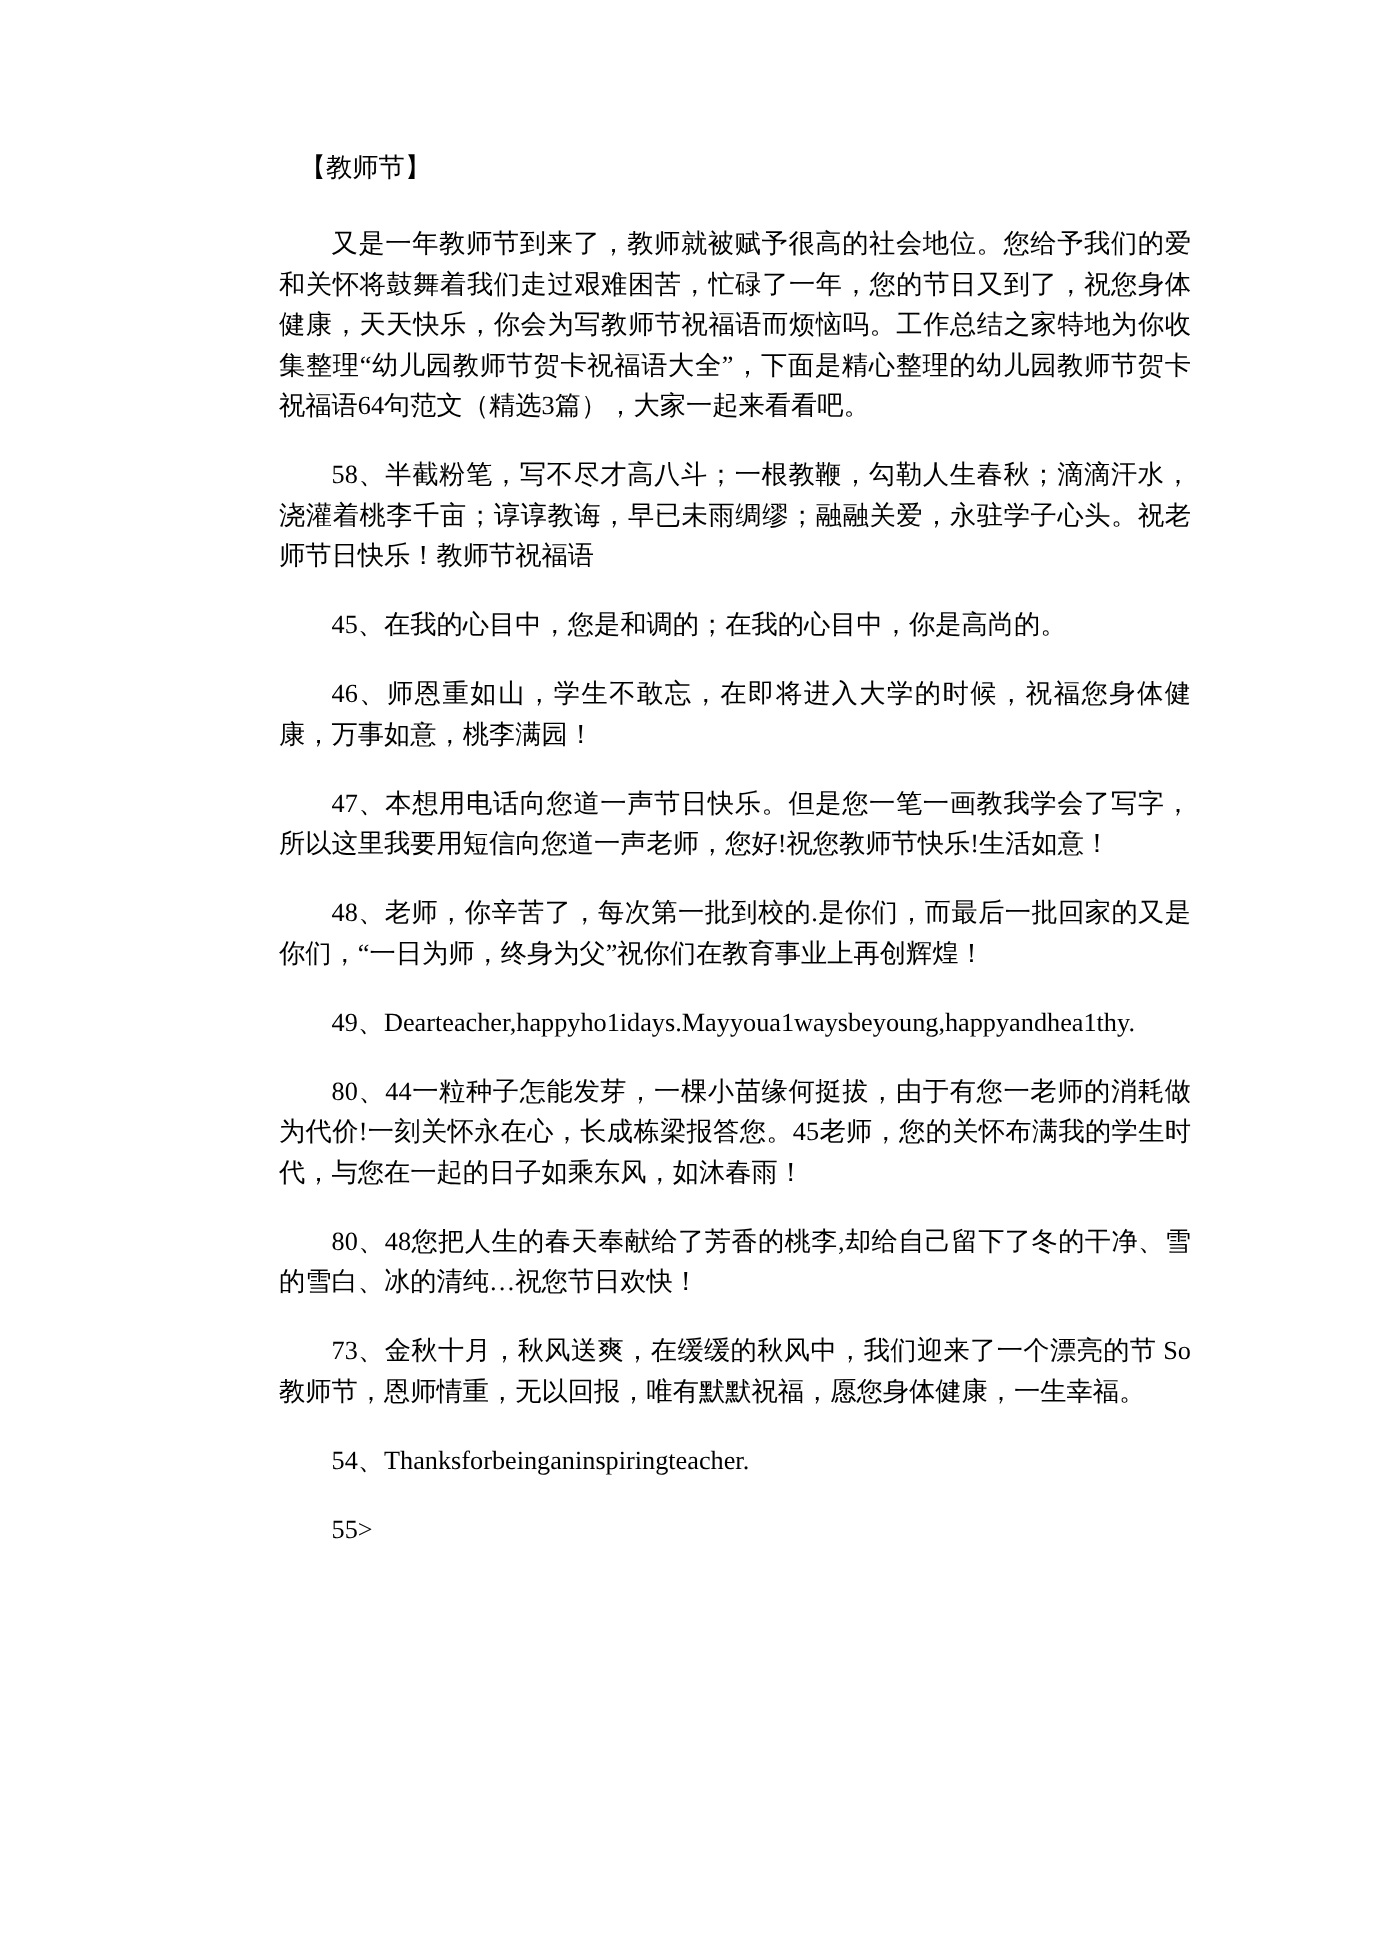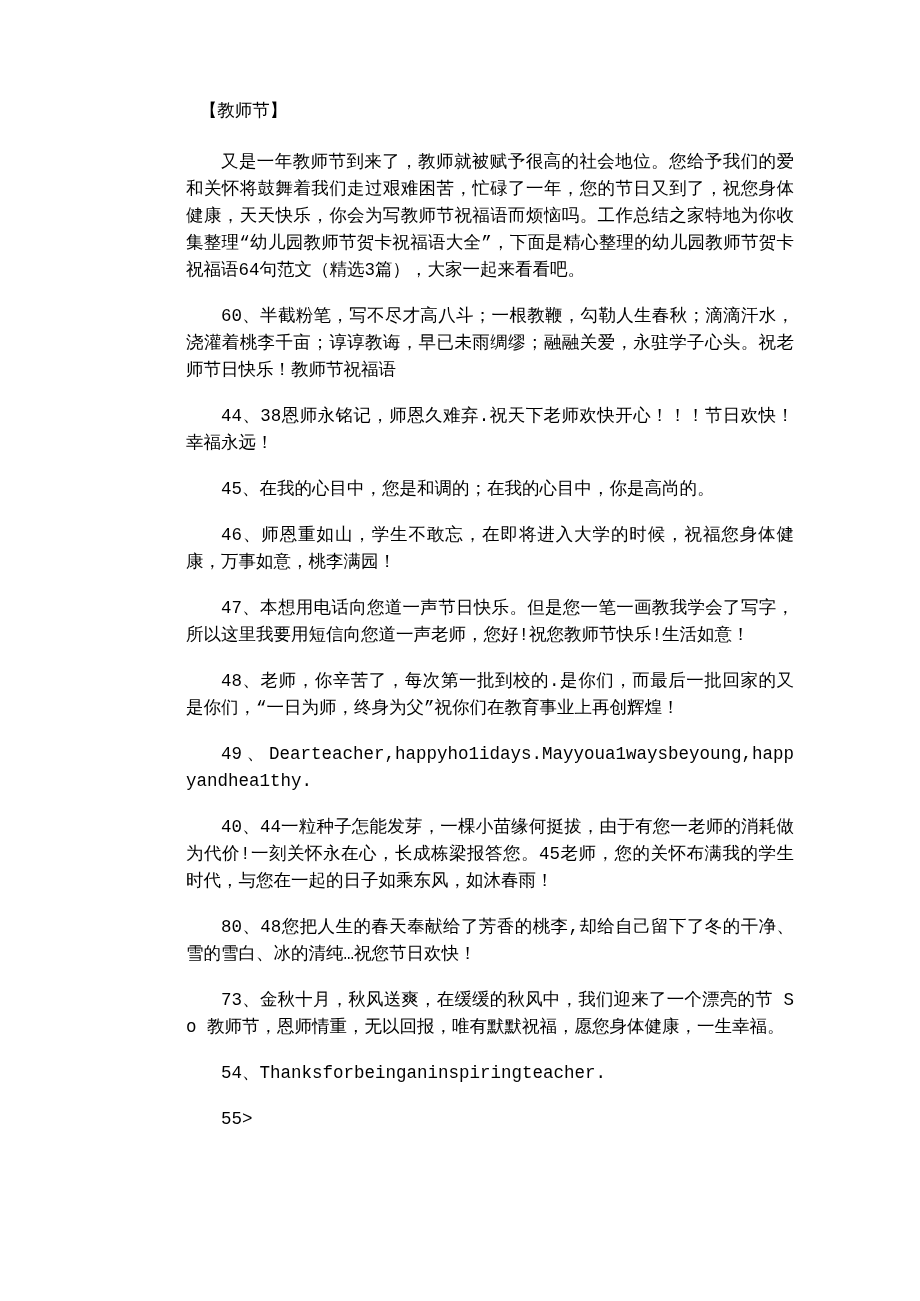--- a/index.html
+++ b/index.html
@@ -8,21 +8,21 @@
     background: #ffffff;
   }
   .page {
     position: relative;
     width: 920px;
     height: 1301px;
     box-sizing: border-box;
     background: #ffffff;
     padding: 98px 126px 40px 170px;
     overflow: hidden;
-    font-family: Liberation Mono, monospace;
+    font-family: Liberation Serif, serif;
     color: #000000;
   }
   .para {
     margin: 0 0 19px 16px;
     font-size: 17.5px;
     line-height: 27px;
     text-indent: 2em;
     text-align: justify;
     word-break: break-all;
   }
@@ -32,25 +32,24 @@
     line-height: 27px;
     text-indent: 1.7em;
   }
 </style>
 </head>
 <body>
 
 <div class="page">
   <p class="title-para">【教师节】</p>
   <p class="para">又是一年教师节到来了，教师就被赋予很高的社会地位。您给予我们的爱和关怀将鼓舞着我们走过艰难困苦，忙碌了一年，您的节日又到了，祝您身体健康，天天快乐，你会为写教师节祝福语而烦恼吗。工作总结之家特地为你收集整理“幼儿园教师节贺卡祝福语大全”，下面是精心整理的幼儿园教师节贺卡祝福语64句范文（精选3篇），大家一起来看看吧。</p>
-  <p class="para">60、半截粉笔，写不尽才高八斗；一根教鞭，勾勒人生春秋；滴滴汗水，浇灌着桃李千亩；谆谆教诲，早已未雨绸缪；融融关爱，永驻学子心头。祝老师节日快乐！教师节祝福语</p>
-  <p class="para">44、38恩师永铭记，师恩久难弃.祝天下老师欢快开心！！！节日欢快！幸福永远！</p>
+  <p class="para">58、半截粉笔，写不尽才高八斗；一根教鞭，勾勒人生春秋；滴滴汗水，浇灌着桃李千亩；谆谆教诲，早已未雨绸缪；融融关爱，永驻学子心头。祝老师节日快乐！教师节祝福语</p>
   <p class="para">45、在我的心目中，您是和调的；在我的心目中，你是高尚的。</p>
   <p class="para">46、师恩重如山，学生不敢忘，在即将进入大学的时候，祝福您身体健康，万事如意，桃李满园！</p>
   <p class="para">47、本想用电话向您道一声节日快乐。但是您一笔一画教我学会了写字，所以这里我要用短信向您道一声老师，您好!祝您教师节快乐!生活如意！</p>
   <p class="para">48、老师，你辛苦了，每次第一批到校的.是你们，而最后一批回家的又是你们，“一日为师，终身为父”祝你们在教育事业上再创辉煌！</p>
   <p class="para">49、Dearteacher,happyho1idays.Mayyoua1waysbeyoung,happyandhea1thy.</p>
-  <p class="para">40、44一粒种子怎能发芽，一棵小苗缘何挺拔，由于有您一老师的消耗做为代价!一刻关怀永在心，长成栋梁报答您。45老师，您的关怀布满我的学生时代，与您在一起的日子如乘东风，如沐春雨！</p>
+  <p class="para">80、44一粒种子怎能发芽，一棵小苗缘何挺拔，由于有您一老师的消耗做为代价!一刻关怀永在心，长成栋梁报答您。45老师，您的关怀布满我的学生时代，与您在一起的日子如乘东风，如沐春雨！</p>
   <p class="para">80、48您把人生的春天奉献给了芳香的桃李,却给自己留下了冬的干净、雪的雪白、冰的清纯…祝您节日欢快！</p>
   <p class="para">73、金秋十月，秋风送爽，在缓缓的秋风中，我们迎来了一个漂亮的节 So 教师节，恩师情重，无以回报，唯有默默祝福，愿您身体健康，一生幸福。</p>
   <p class="para">54、Thanksforbeinganinspiringteacher.</p>
   <p class="para">55&gt;</p>
 </div>
 
 </body></html>

